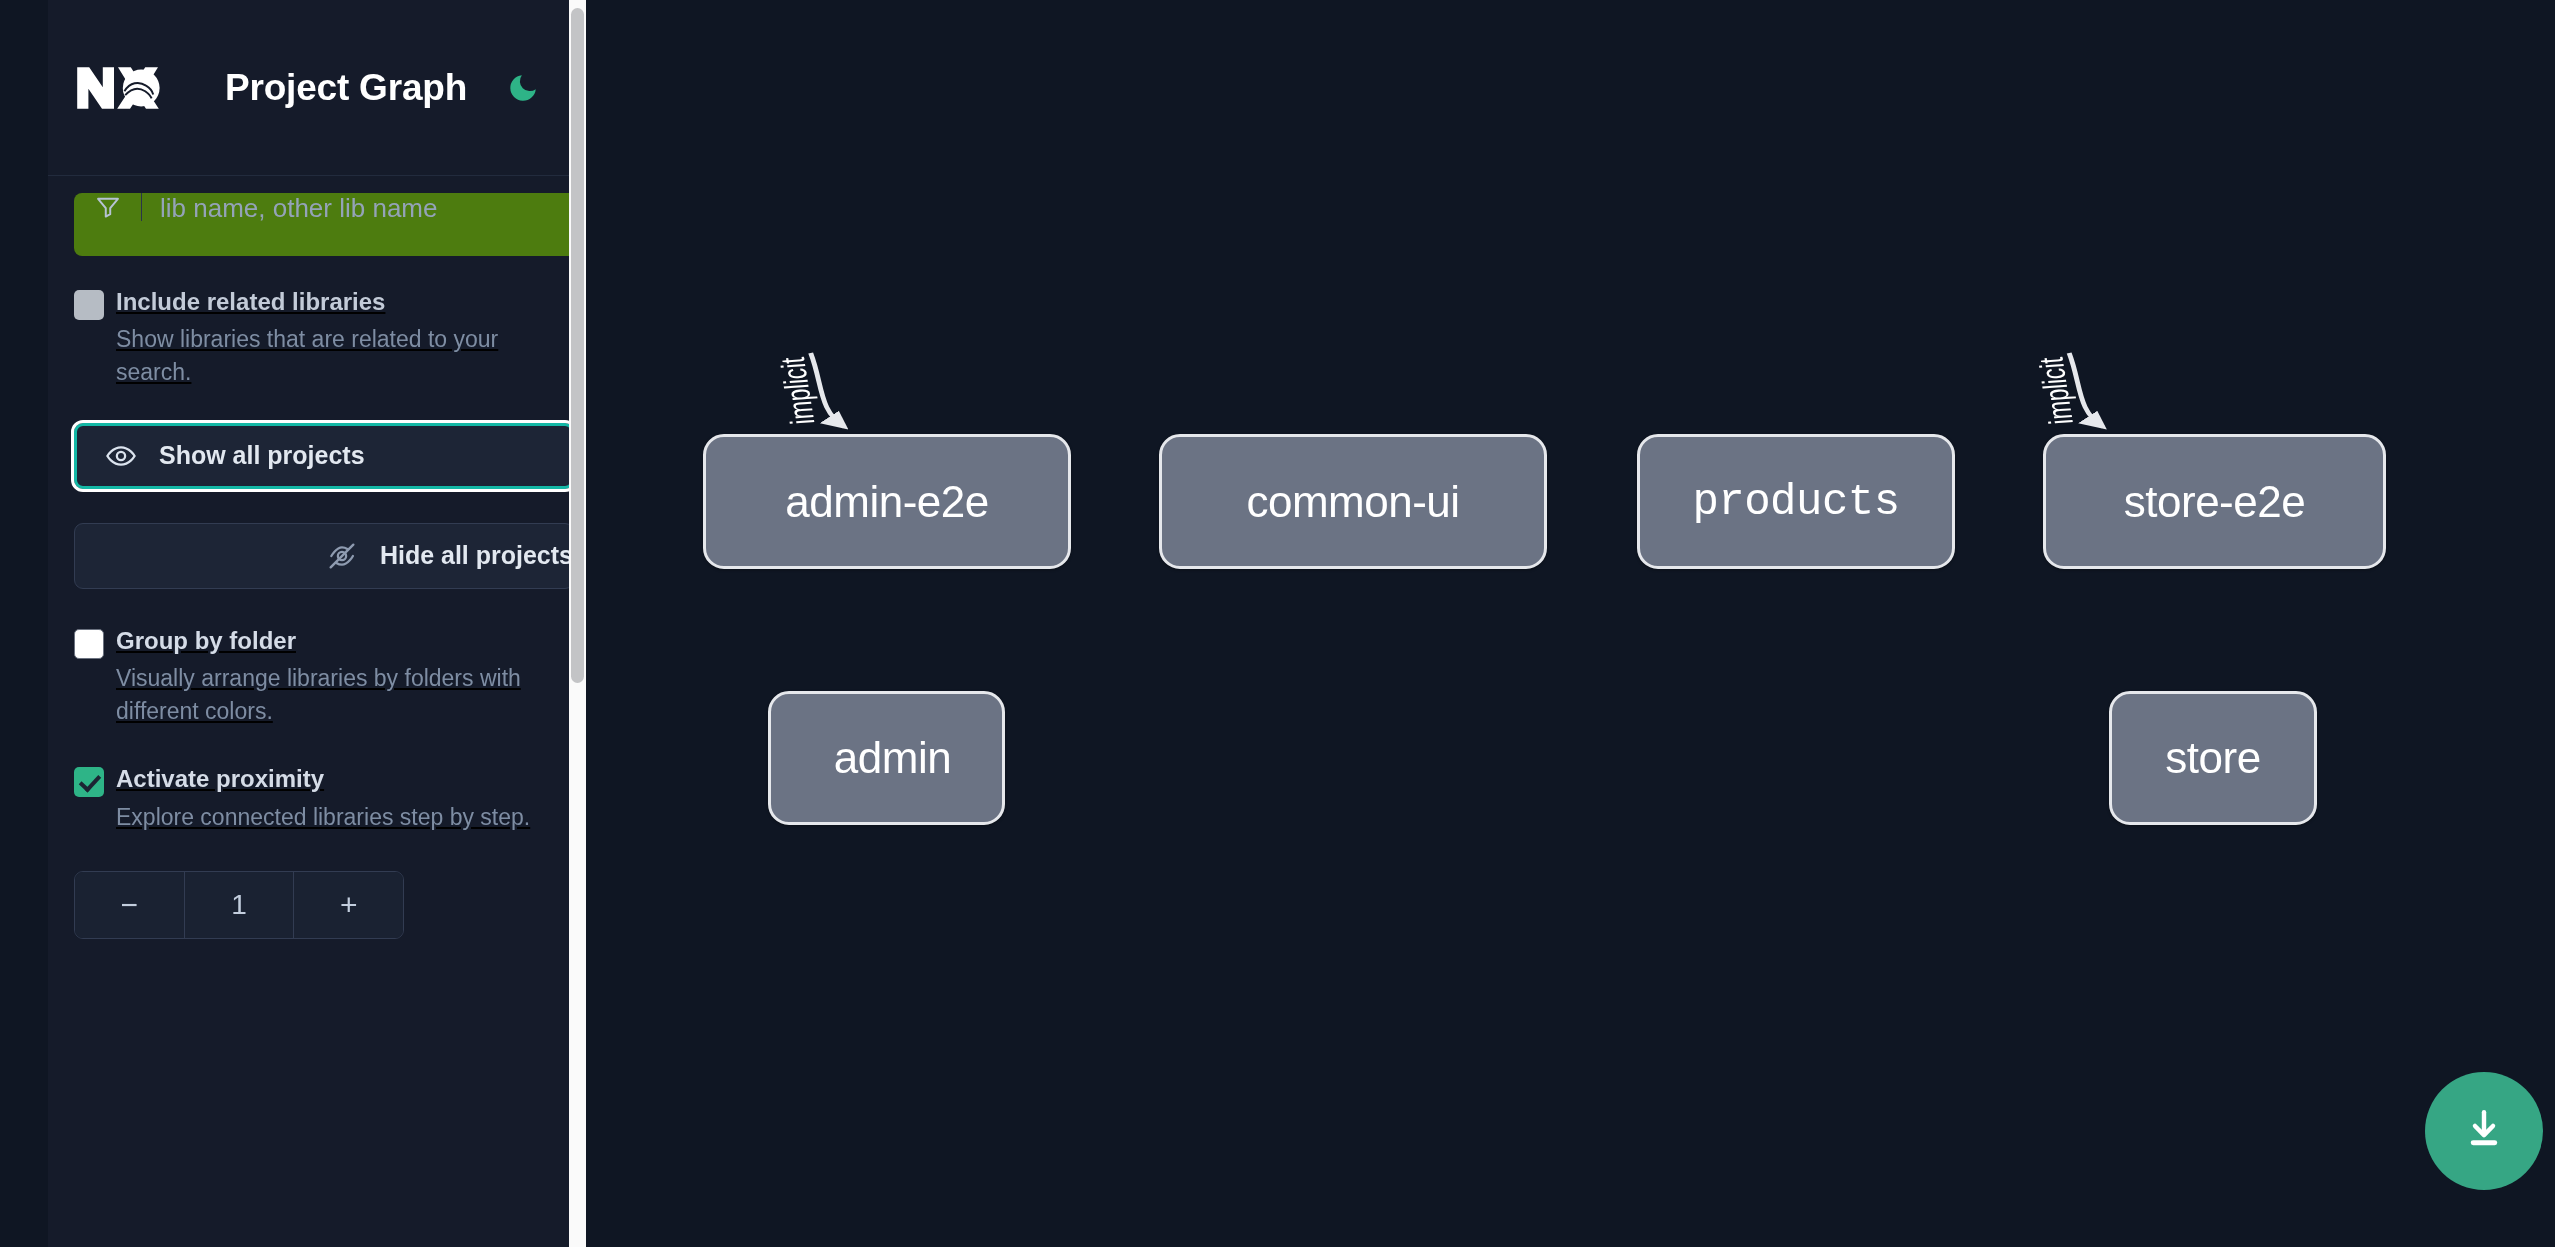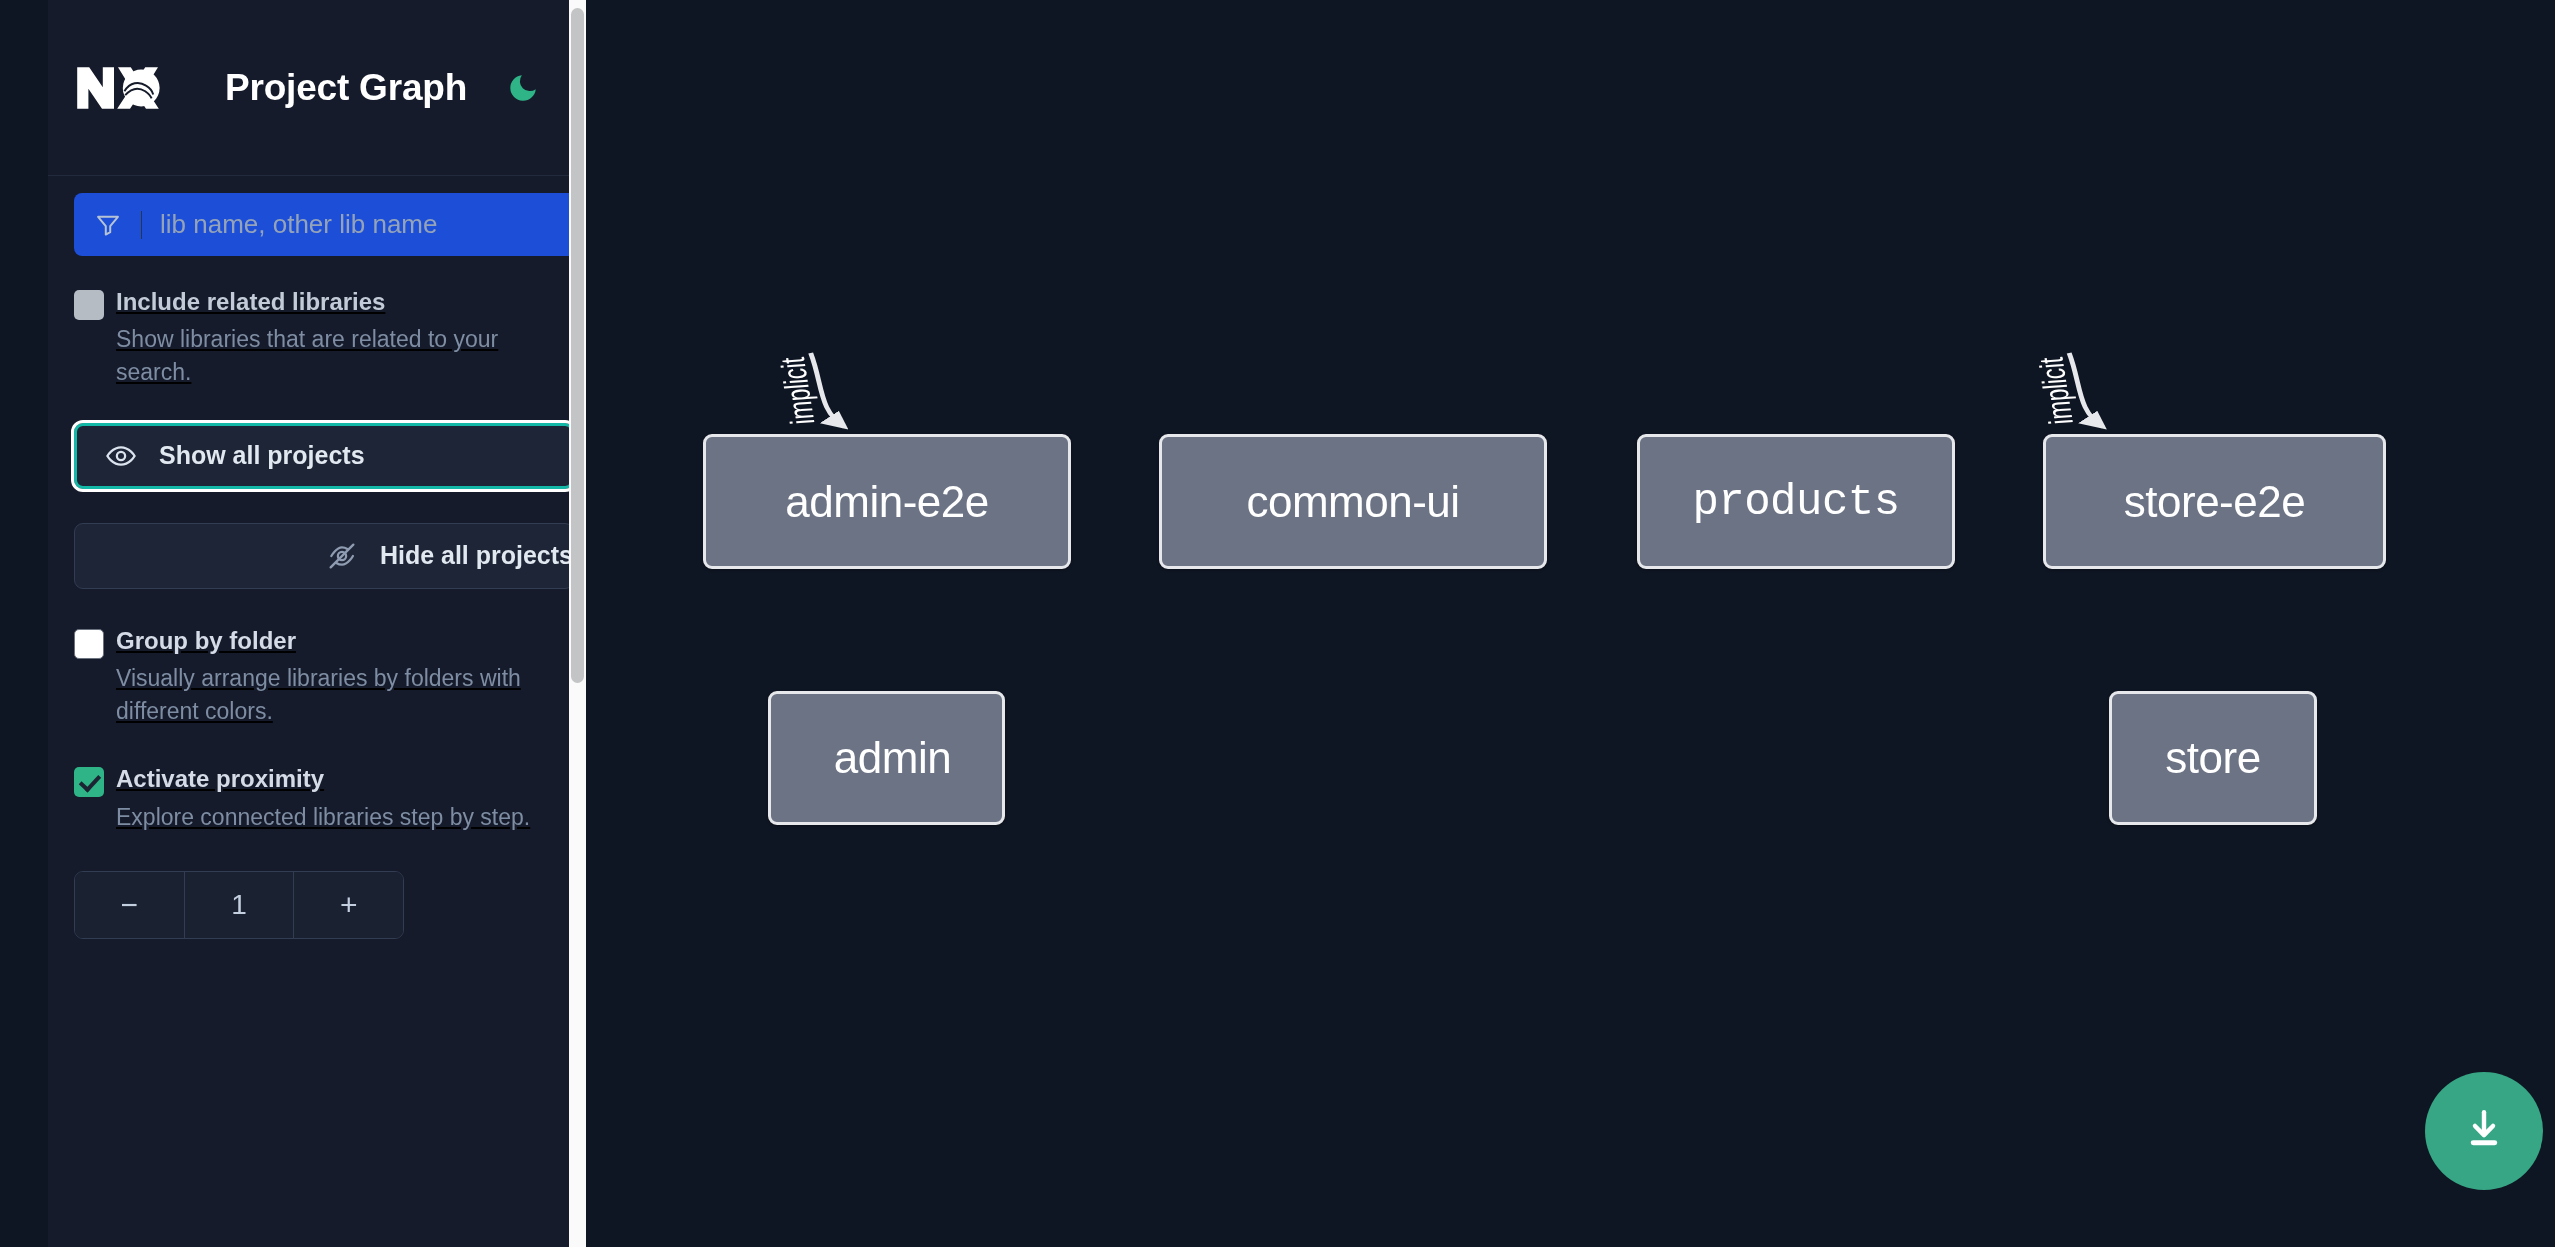--- a/index.html
+++ b/index.html
@@ -52,23 +52,23 @@
     height: 102px;
   }
   .info-icon { width: 27px; height: 27px; flex: 0 0 27px; }
   .tagline-text { color: #93a2b8; font-size: 23px; }
 
   .sb-body { padding: 0 26px; }
 
   
   .search-wrap {
     display: flex;
-    align-items: center;
+    align-items: flex-start;
     height: 63px;
-    background: #1d4ed8;
+    background: #4d7c0f;
     border-radius: 8px;
     overflow: hidden;
     margin-top: 17px;
   }
   .search-icon-box {
     width: 68px;
     display: flex; align-items: center; justify-content: center;
     border-right: 1px solid #2a344a;
   }
   .funnel-icon { width: 28px; height: 28px; }
@@ -184,21 +184,21 @@
     flex: 1;
     height: 1247px;
     background: #0f1623;
     overflow: hidden;
   }
   .graph-svg { position: absolute; inset: 0; width: 100%; height: 100%; }
   .node {
     position: absolute;
     background: #6b7384;
     border: 3px solid #e6e8ec;
-    border-radius: 9px;
+    border-radius: 21px;
     display: flex;
     align-items: center;
     justify-content: center;
     color: #ffffff;
     font-size: 44px;
     letter-spacing: -0.5px;
     cursor: pointer;
     box-shadow: 0 1px 3px rgba(0,0,0,.35);
   }
   .fab {

